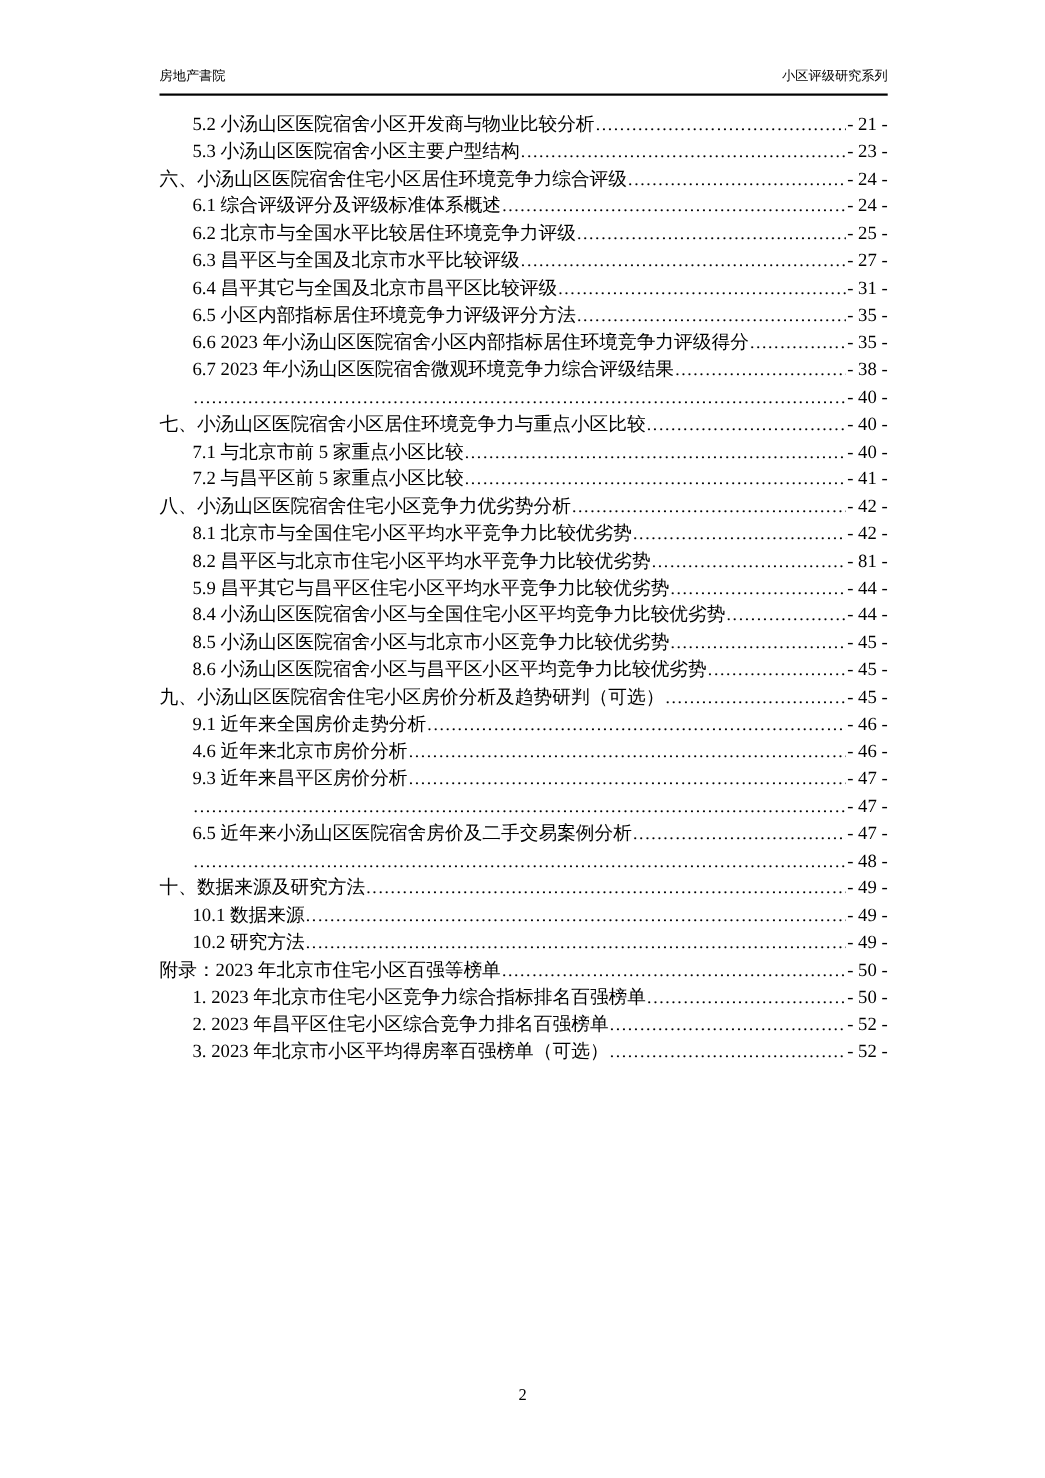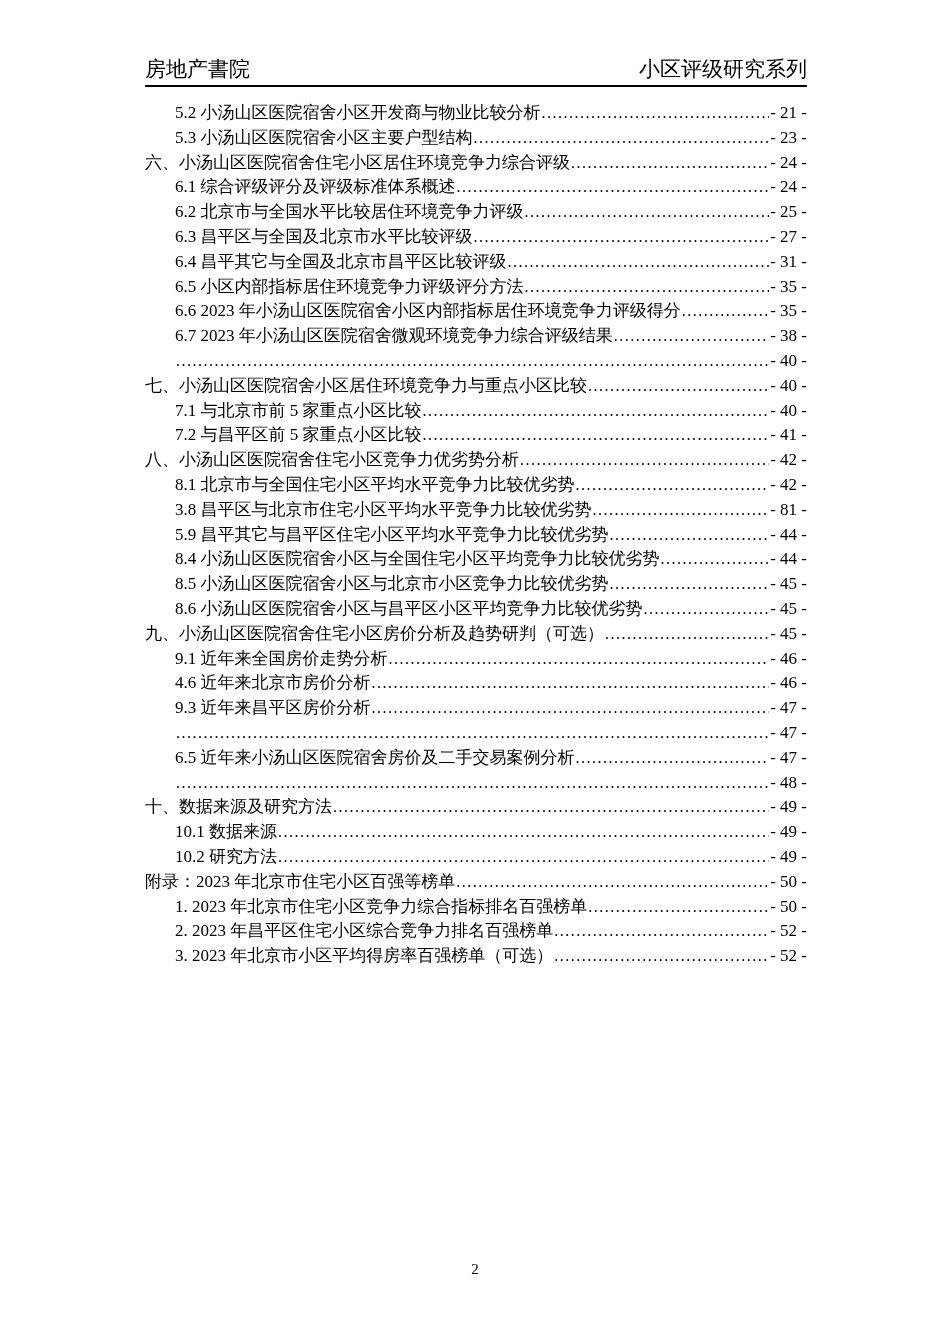--- a/index.html
+++ b/index.html
@@ -22,21 +22,21 @@
   }
   
   .page-header {
     position: absolute;
     left: 145px;
     right: 143px;
     top: 60px;
     display: flex;
     justify-content: space-between;
     align-items: baseline;
-    font-size: 21px;
+    font-size: 12px;
     line-height: 19px;
     border-bottom: 2px solid #000000;
     padding-bottom: 6px;
   }
   
   .toc {
     position: absolute;
     left: 145px;
     right: 143px;
     top: 101px;
@@ -161,21 +161,21 @@
         <span class="toc-label">八、小汤山区医院宿舍住宅小区竞争力优劣势分析</span>
         <span class="toc-leader">............................................................................................................................................................................................................................</span>
         <span class="toc-page">- 42 -</span>
       </div>
       <div class="toc-row level-2">
         <span class="toc-label">8.1 北京市与全国住宅小区平均水平竞争力比较优劣势</span>
         <span class="toc-leader">............................................................................................................................................................................................................................</span>
         <span class="toc-page">- 42 -</span>
       </div>
       <div class="toc-row level-2">
-        <span class="toc-label">3.8 昌平区与北京市住宅小区平均水平竞争力比较优劣势</span>
+        <span class="toc-label">8.2 昌平区与北京市住宅小区平均水平竞争力比较优劣势</span>
         <span class="toc-leader">............................................................................................................................................................................................................................</span>
         <span class="toc-page">- 81 -</span>
       </div>
       <div class="toc-row level-2">
         <span class="toc-label">5.9 昌平其它与昌平区住宅小区平均水平竞争力比较优劣势</span>
         <span class="toc-leader">............................................................................................................................................................................................................................</span>
         <span class="toc-page">- 44 -</span>
       </div>
       <div class="toc-row level-2">
         <span class="toc-label">8.4 小汤山区医院宿舍小区与全国住宅小区平均竞争力比较优劣势</span>

